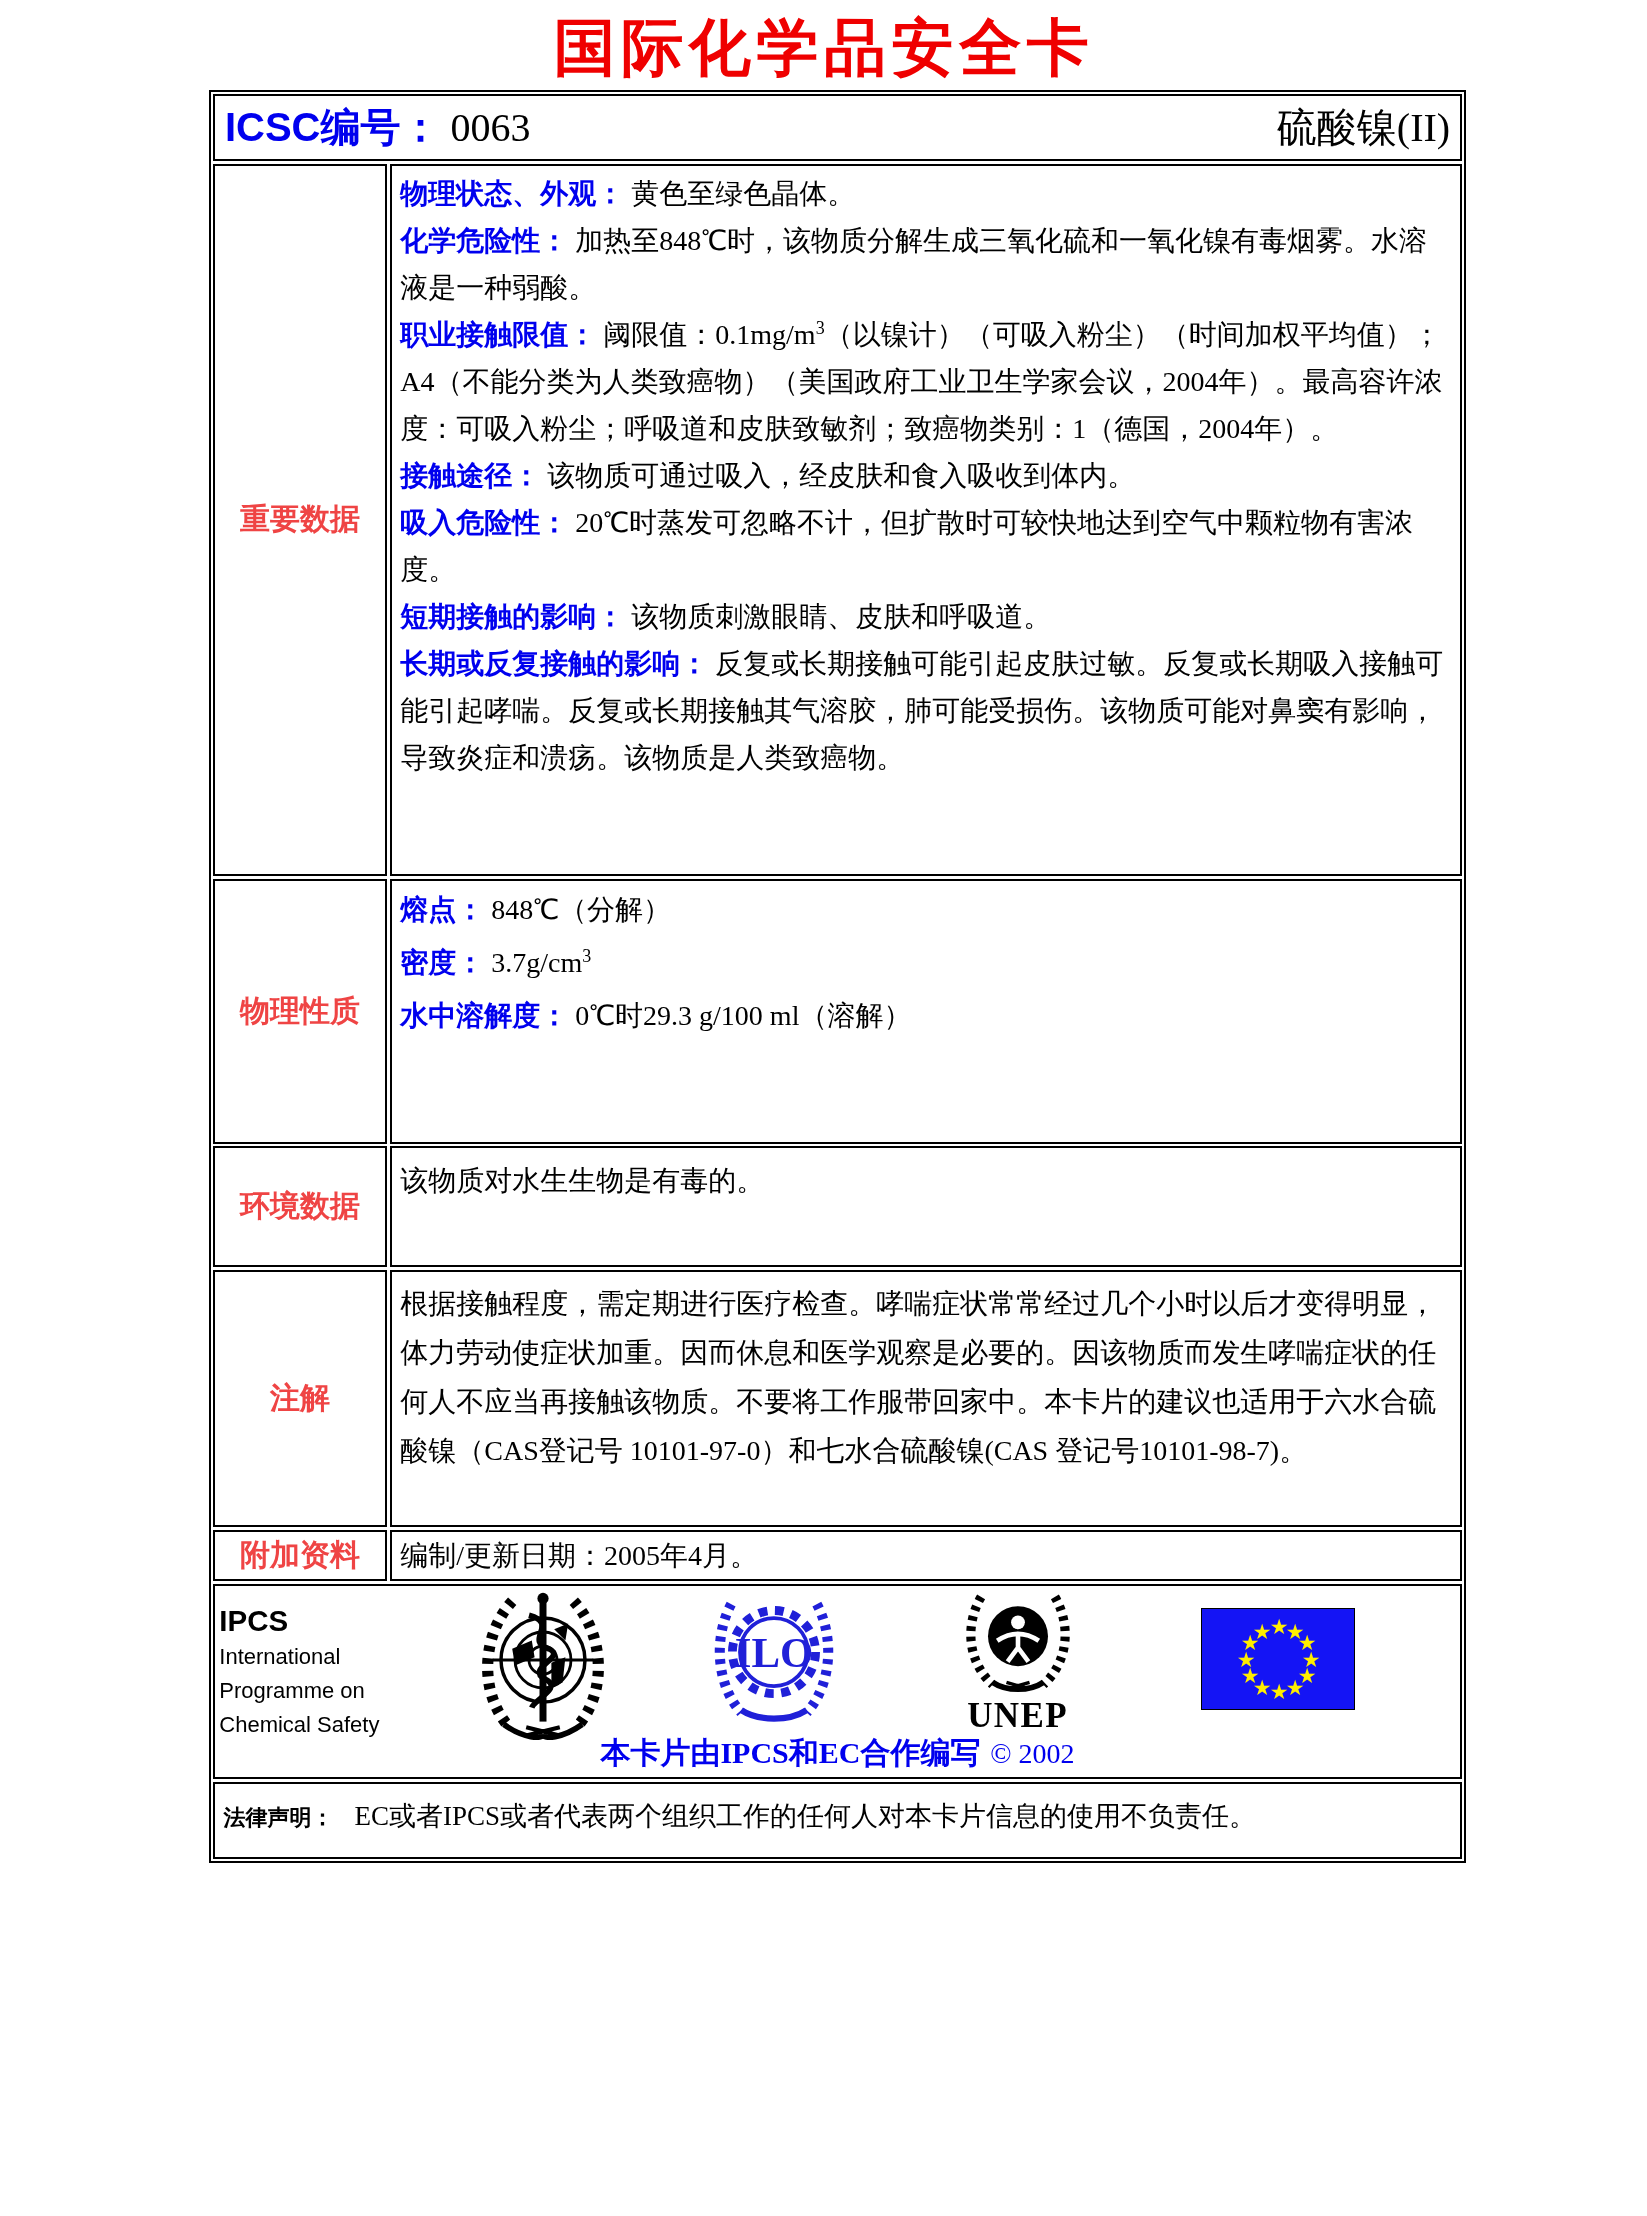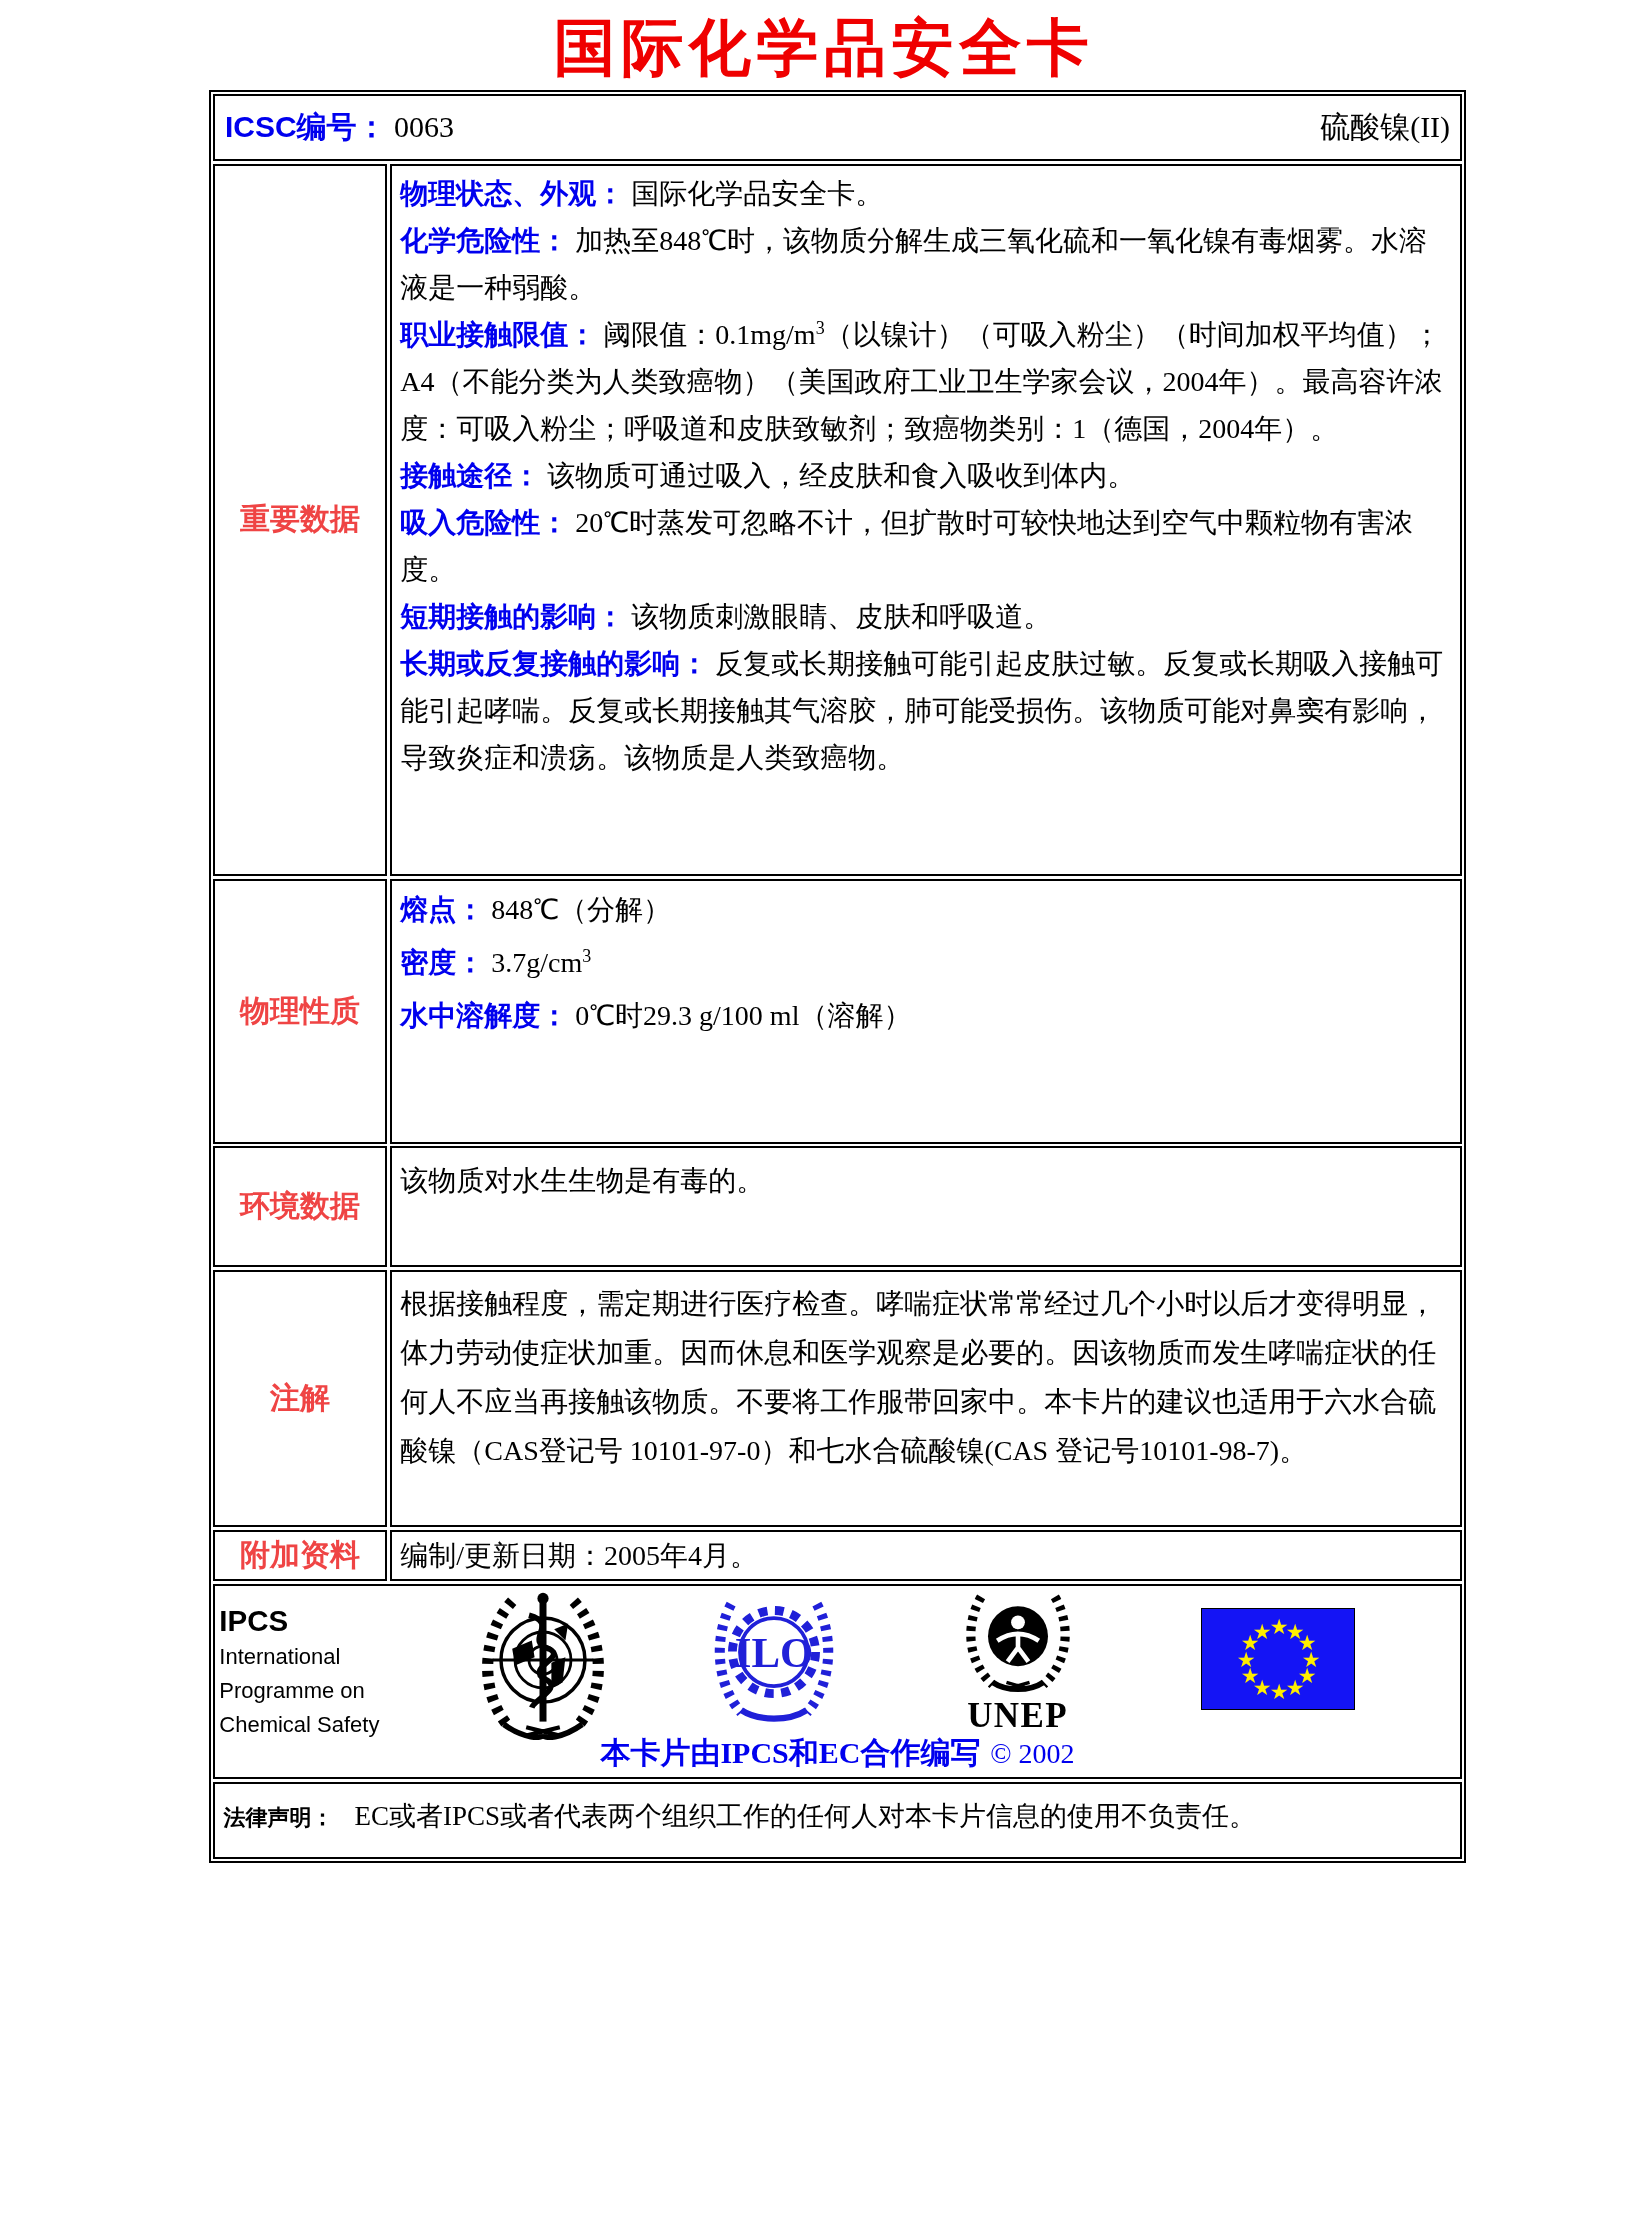--- a/index.html
+++ b/index.html
@@ -23,21 +23,21 @@
   .h-important { height:712px; }
   .h-physical { height:265px; }
   .h-env { height:121px; }
   .h-notes { height:257px; }
   .h-add { height:51px; }
   .h-logos { height:195px; }
   .h-legal { height:77px; }
 
   .header-cell {
     flex:1; display:flex; justify-content:space-between; align-items:center;
-    padding:0 9.8px; font-size:30px;
+    padding:0 9.8px; font-size:40px;
   }
   .blue-sans { font-family:"Liberation Sans", sans-serif; font-weight:bold; color:#0000ee; }
   .black-sans { font-family:"Liberation Sans", sans-serif; font-weight:bold; color:#000; }
 
   .label-cell {
     flex:0 0 174px; width:174px; display:flex; align-items:center; justify-content:center;
     font-family:"Liberation Sans", sans-serif; font-weight:bold; color:#ef4444;
     font-size:30px; text-align:center;
   }
   .content-cell { flex:1; padding:4.2px 8.4px 0 8.4px; font-size:28px; line-height:47px; }
@@ -87,21 +87,21 @@
         <span>0063</span>
       </div>
       <span>硫酸镍(II)</span>
     </div>
   </div>
 
   <div class="row h-important">
     <div class="cell label-cell">重要数据</div>
     <div class="cell content-cell">
       <div>
-        <span class="lbl blue-sans">物理状态、外观：</span><span>国际化学品安全卡。</span>
+        <span class="lbl blue-sans">物理状态、外观：</span><span>黄色至绿色晶体。</span>
       </div>
       <div>
         <span class="lbl blue-sans">化学危险性：</span><span>加热至848℃时，该物质分解生成三氧化硫和一氧化镍有毒烟雾。水溶液是一种弱酸。</span>
       </div>
       <div>
         <span class="lbl blue-sans">职业接触限值：</span><span>阈限值：0.1mg/m</span><sup>3</sup><span>（以镍计）（可吸入粉尘）（时间加权平均值）；A4（不能分类为人类致癌物）（美国政府工业卫生学家会议，2004年）。最高容许浓度：可吸入粉尘；呼吸道和皮肤致敏剂；致癌物类别：1（德国，2004年）。</span>
       </div>
       <div>
         <span class="lbl blue-sans">接触途径：</span><span>该物质可通过吸入，经皮肤和食入吸收到体内。</span>
       </div>

